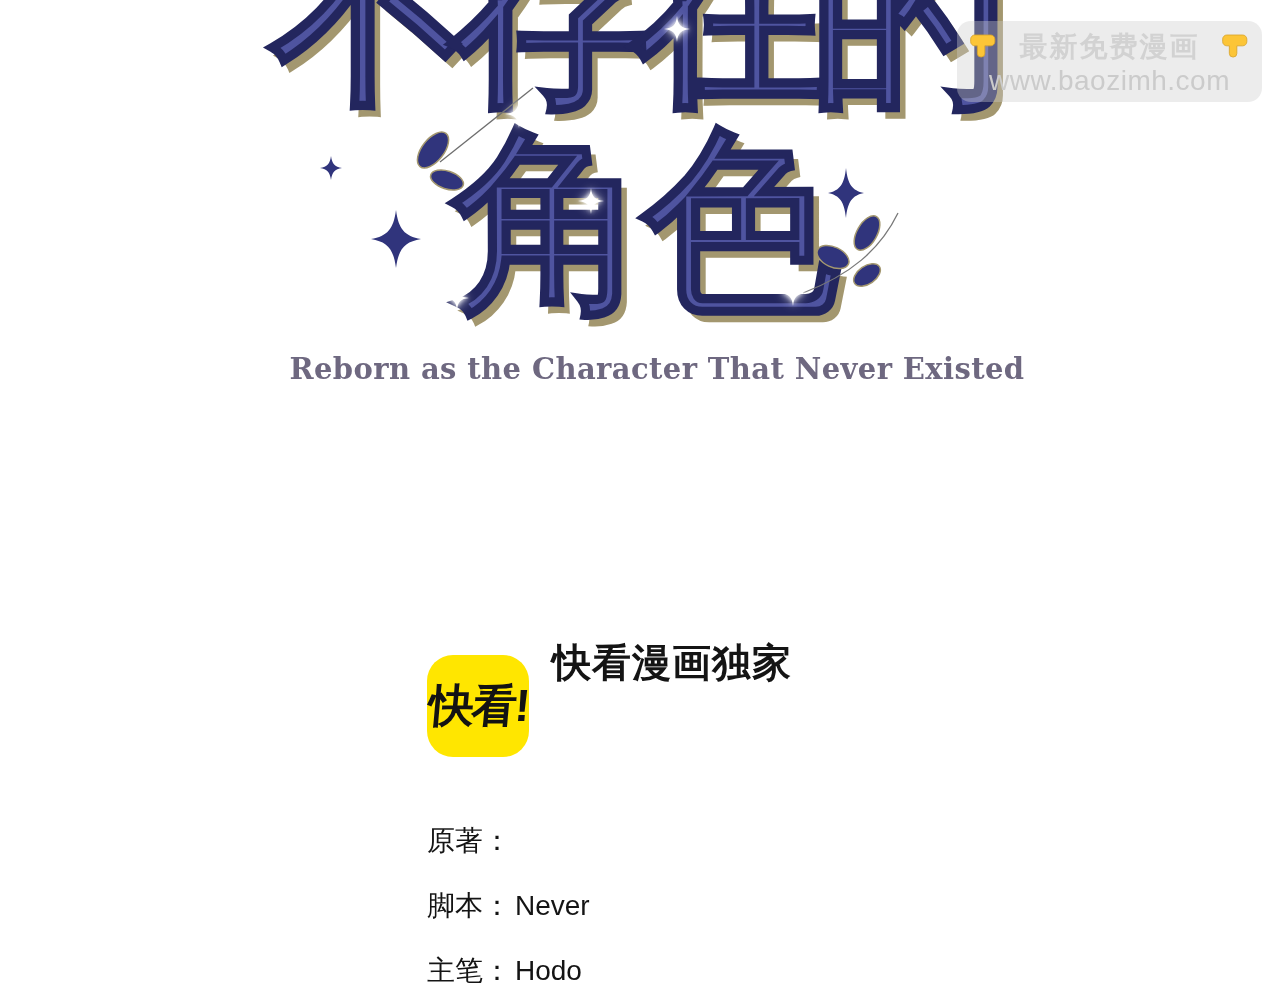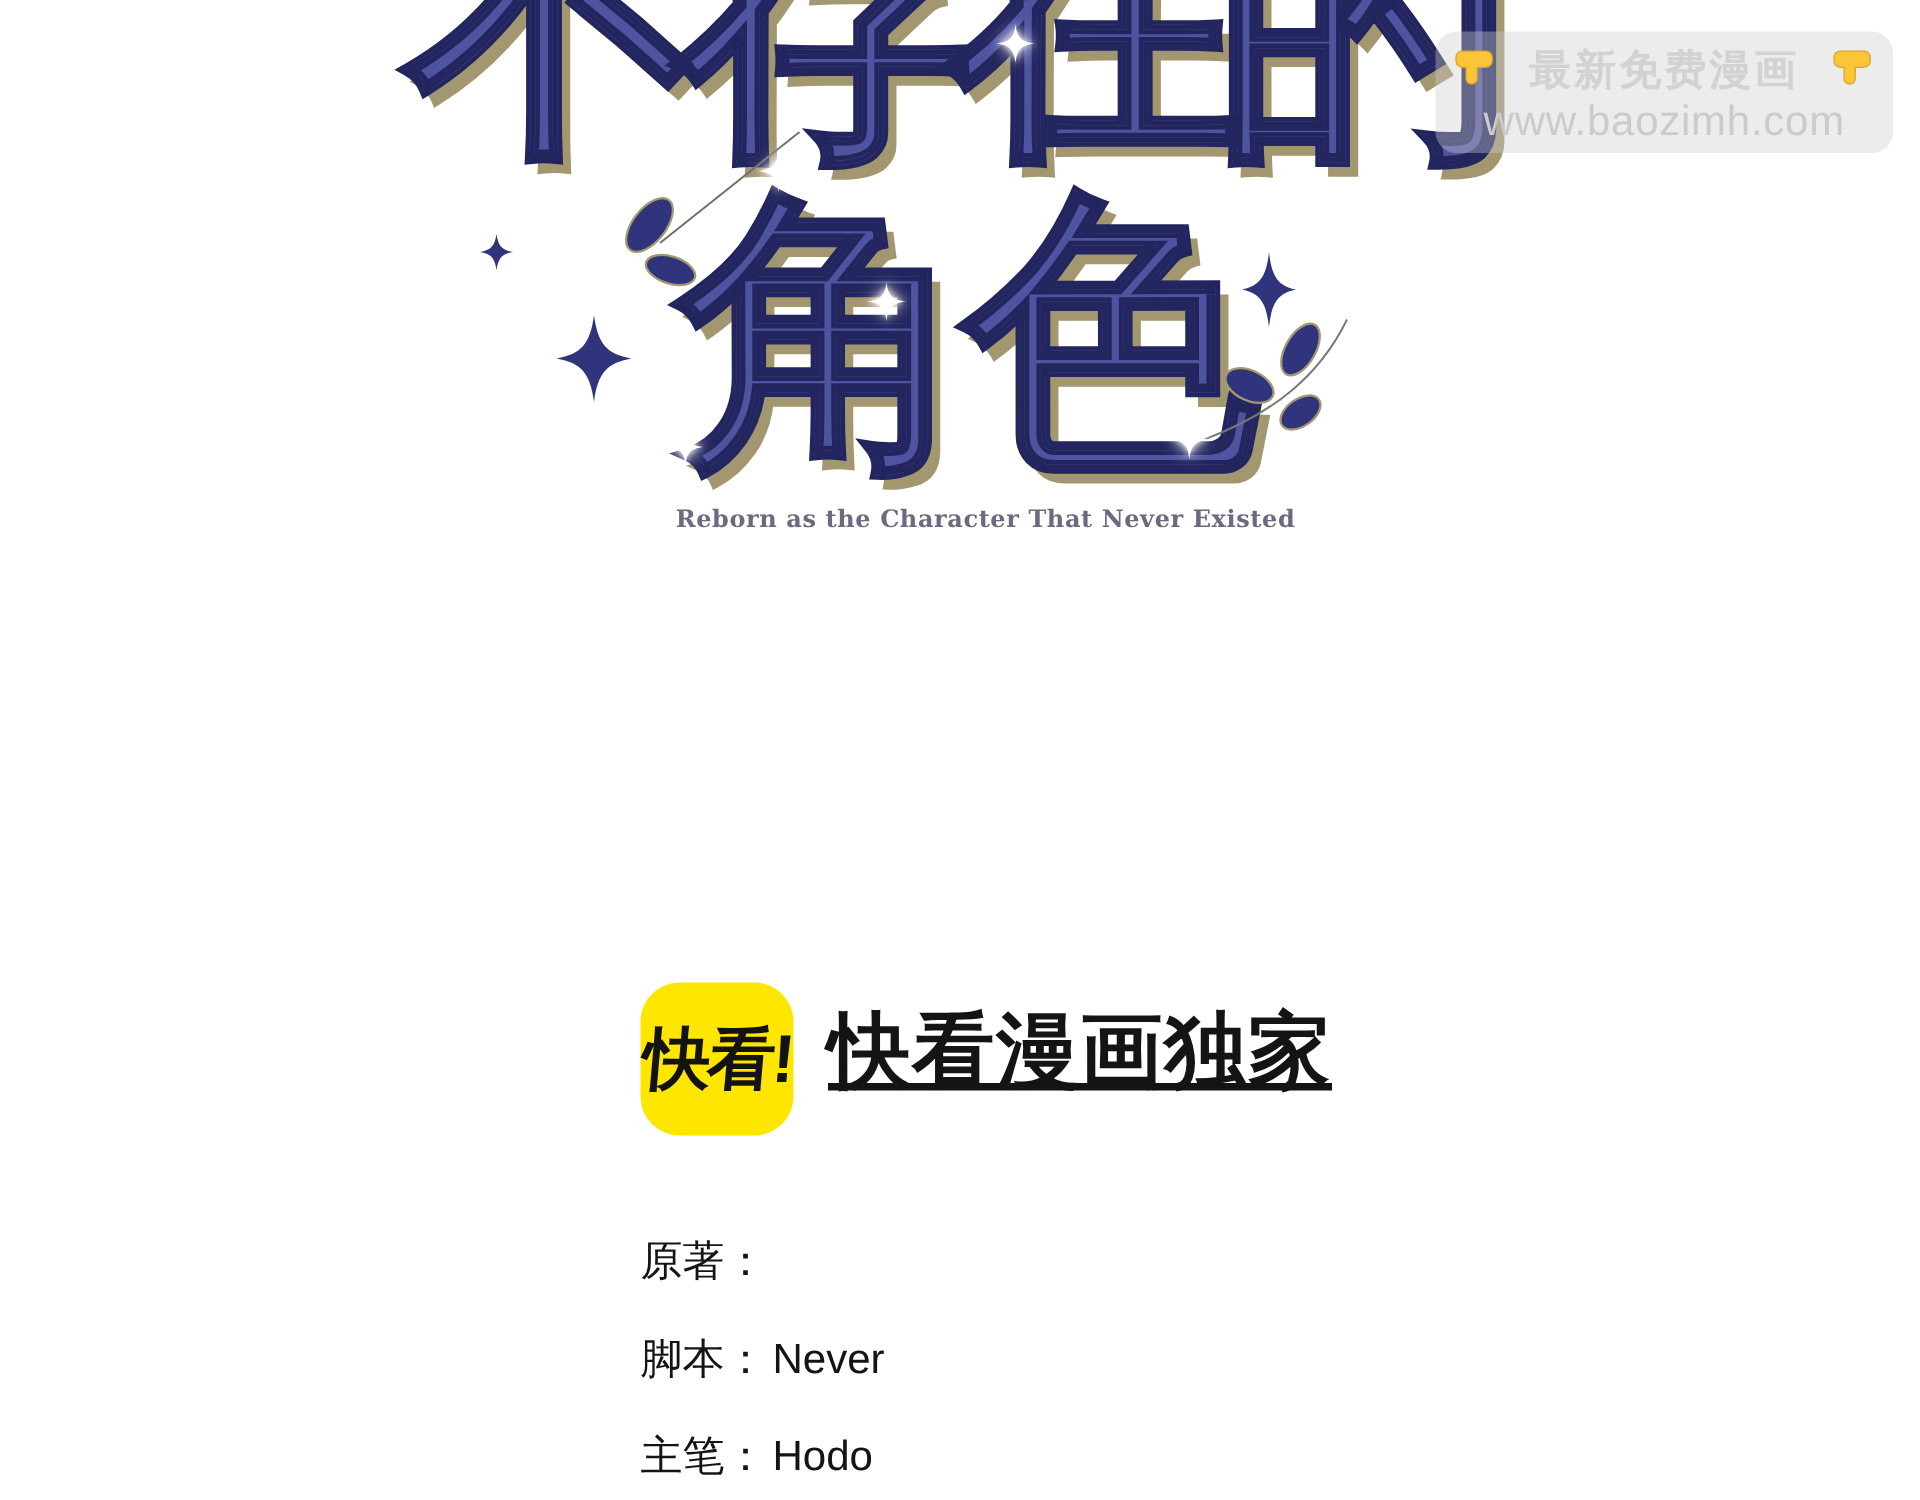--- a/index.html
+++ b/index.html
@@ -35,26 +35,26 @@
   .title-line2 {
     top:122px;
     left:calc(50% + 6px);
     transform:translateX(-50%);
     font-size:198px;
     letter-spacing:-8px;
     padding-right:8px;
   }
   .subtitle-en {
     position:absolute;
-    top:336px;
+    top:352px;
     left:calc(50% + 17px);
     transform:translateX(-50%);
     font-family:"DejaVu Serif", serif;
     font-weight:700;
-    font-size:16px;
+    font-size:29px;
     letter-spacing:0.4px;
     white-space:nowrap;
     color:var(--subtitle-color,#6e6880);
     z-index:1;
   }
 
   
   .decor { position:absolute; z-index:2; }
   .decor svg { display:block; }
   .flare { position:absolute; z-index:3;
@@ -101,27 +101,26 @@
   }
   .publisher-logo-text {
     font-size:45px; font-weight:900;
     letter-spacing:-2px;
     color:var(--logo-text,#131313);
     transform:skewX(-5deg);
     white-space:nowrap;
   }
   .publisher-exclusive {
     position:absolute;
-    left:552px; top:664px;
-    font-size:55px; font-weight:900;
+    left:552px; top:636px;
+    font-size:39px; font-weight:900;
     letter-spacing:1px;
     color:var(--credits-color,#141414);
     white-space:nowrap;
     z-index:4;
-    text-decoration:underline;
   }
 
   
   .credits {
     position:absolute;
     left:427px; top:817px;
     z-index:4;
   }
   .credit-row {
     display:flex; align-items:center;

